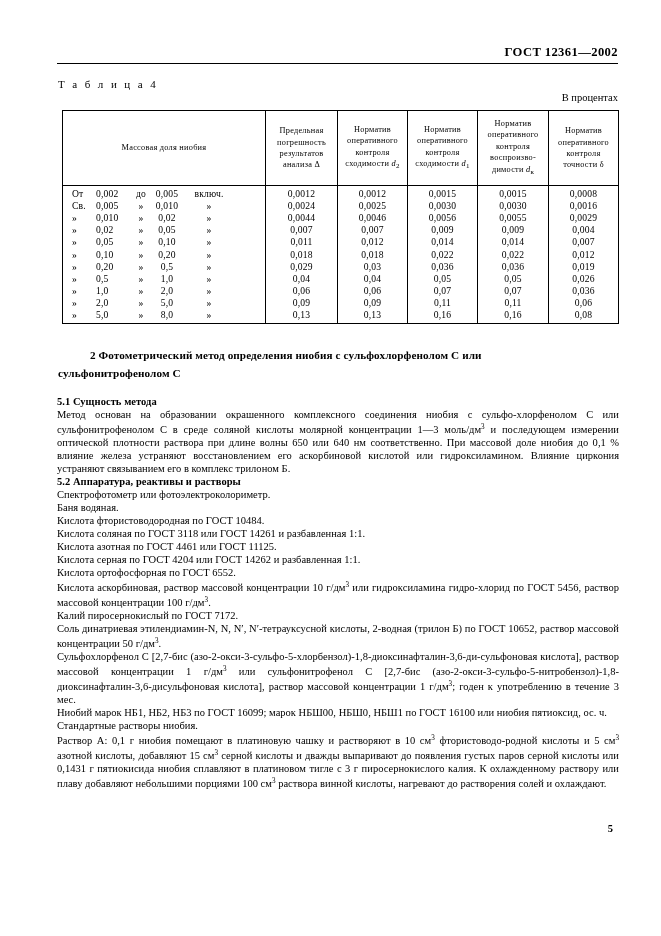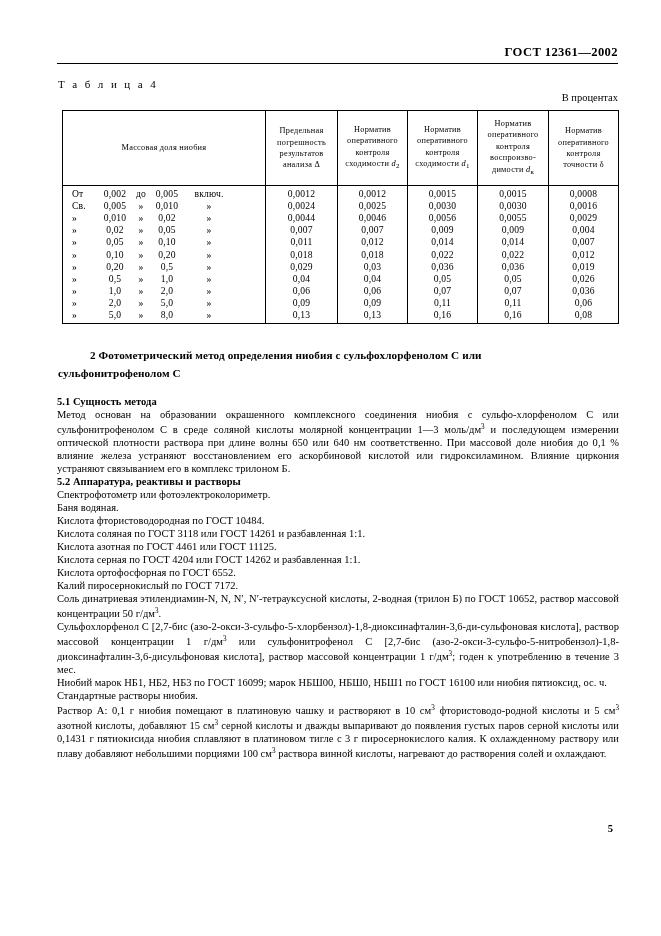--- a/index.html
+++ b/index.html
@@ -115,21 +115,21 @@
     display: grid;
     grid-template-columns: 24px 38px 14px 38px 46px;
     column-gap: 0;
     padding-left: 9px;
     font-size: 9.6px;
     line-height: 12.1px;
     white-space: nowrap;
   }
   .rng span { display: block; }
   .rng .c0 { text-align: left; }
-  .rng .c1 { text-align: center; }
+  .rng .c1 { text-align: left; }
   .rng .c2 { text-align: center; }
   .rng .c3 { text-align: center; }
   .rng .c4 { text-align: center; }
 
   sub.idx {
     font-size: 7px;
     vertical-align: -2px;
   }
   em.itl { font-style: italic; }
 
@@ -434,20 +434,21 @@
 
     <p>Спектрофотометр или фотоэлектроколориметр.</p>
     <p>Баня водяная.</p>
     <p>Кислота фтористоводородная по ГОСТ 10484.</p>
     <p>Кислота соляная по ГОСТ 3118 или ГОСТ 14261 и разбавленная 1:1.</p>
     <p>Кислота азотная по ГОСТ 4461 или ГОСТ 11125.</p>
     <p>Кислота серная по ГОСТ 4204 или ГОСТ 14262 и разбавленная 1:1.</p>
     <p>Кислота ортофосфорная по ГОСТ 6552.</p>
 
 
+    <p class="p-ind">Кислота аскорбиновая, раствор массовой концентрации 10 г/дм<sup class="sup">3</sup> или гидроксиламина гидро-хлорид по ГОСТ 5456, раствор массовой концентрации 100 г/дм<sup class="sup">3</sup>.</p>
 
     <p class="p-ind">Калий пиросернокислый по ГОСТ 7172.</p>
 
     <p class="p-ind">Соль динатриевая этилендиамин-N, N, N′, N′-тетрауксусной кислоты, 2-водная (трилон Б) по ГОСТ 10652, раствор массовой концентрации 50 г/дм<sup class="sup">3</sup>.</p>
 
     <p class="p-ind">Сульфохлорфенол С [2,7-бис (азо-2-окси-3-сульфо-5-хлорбензол)-1,8-диоксинафталин-3,6-ди-сульфоновая кислота], раствор массовой концентрации 1 г/дм<sup class="sup">3</sup> или сульфонитрофенол С [2,7-бис (азо-2-окси-3-сульфо-5-нитробензол)-1,8-диоксинафталин-3,6-дисульфоновая кислота], раствор массовой концентрации 1 г/дм<sup class="sup">3</sup>; годен к употреблению в течение 3 мес.</p>
 
     <p class="p-ind">Ниобий марок НБ1, НБ2, НБ3 по ГОСТ 16099; марок НБШ00, НБШ0, НБШ1 по ГОСТ 16100 или ниобия пятиоксид, ос. ч.</p>
 
     <p class="p-ind">Стандартные растворы ниобия.</p>

